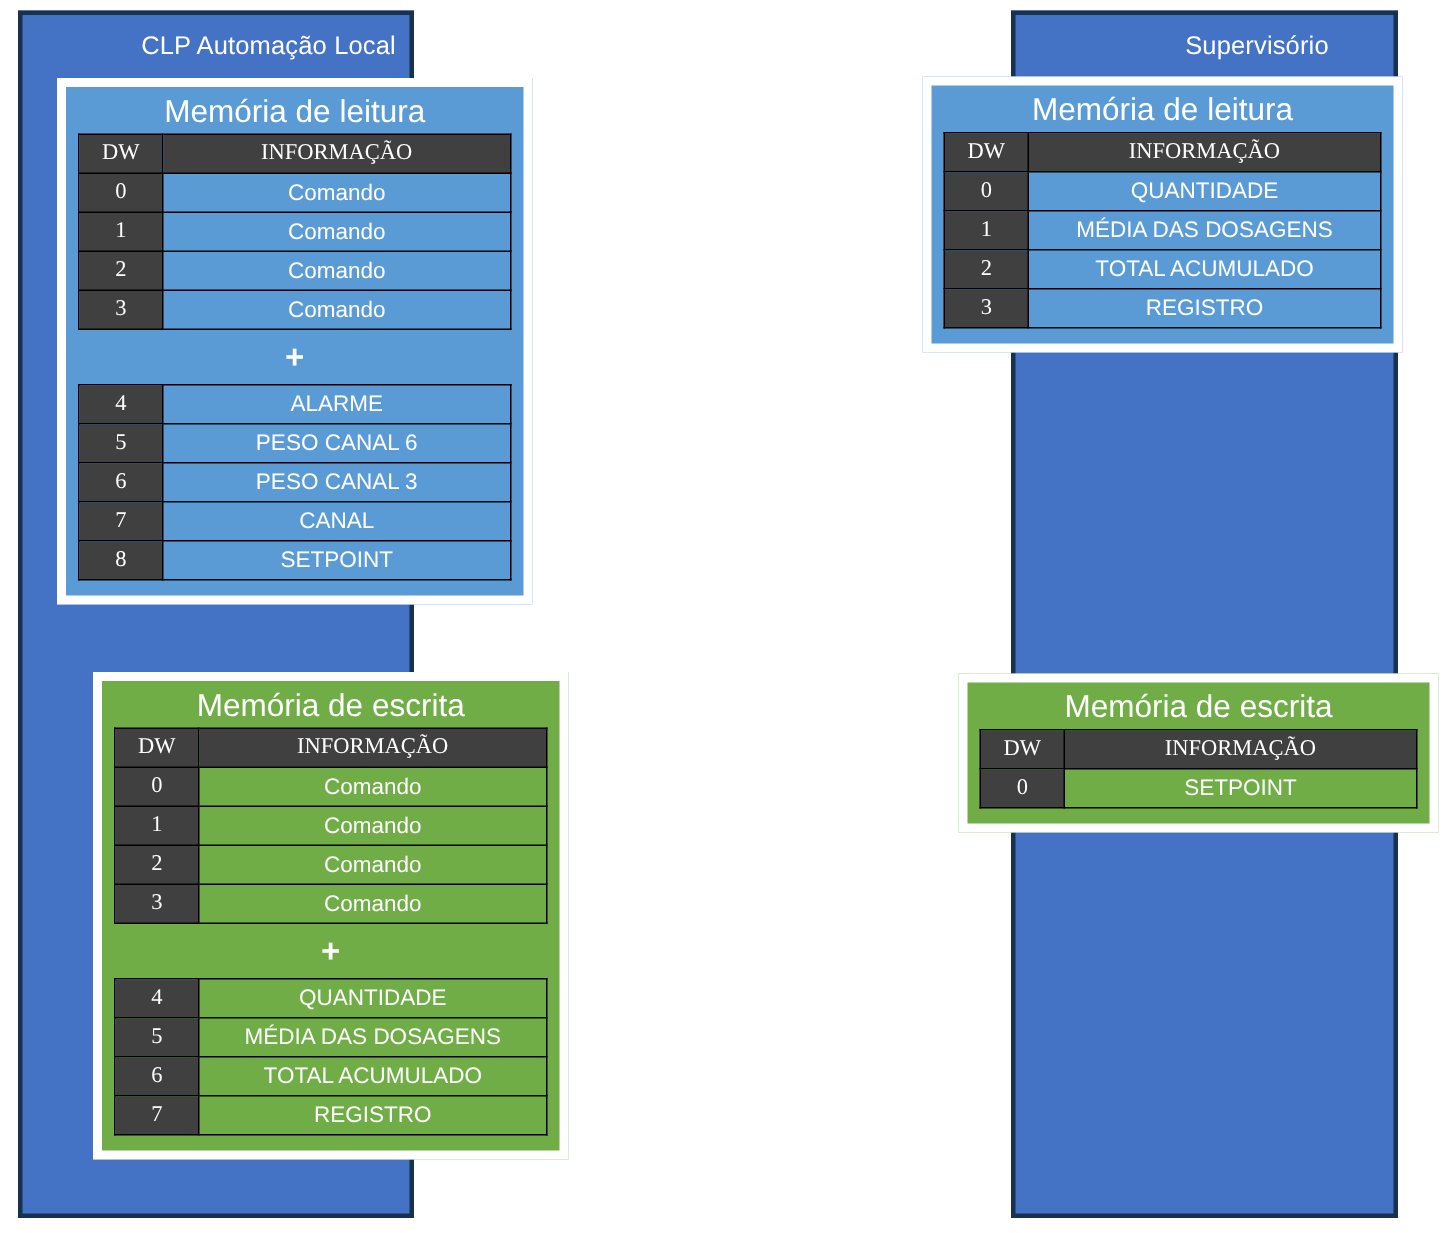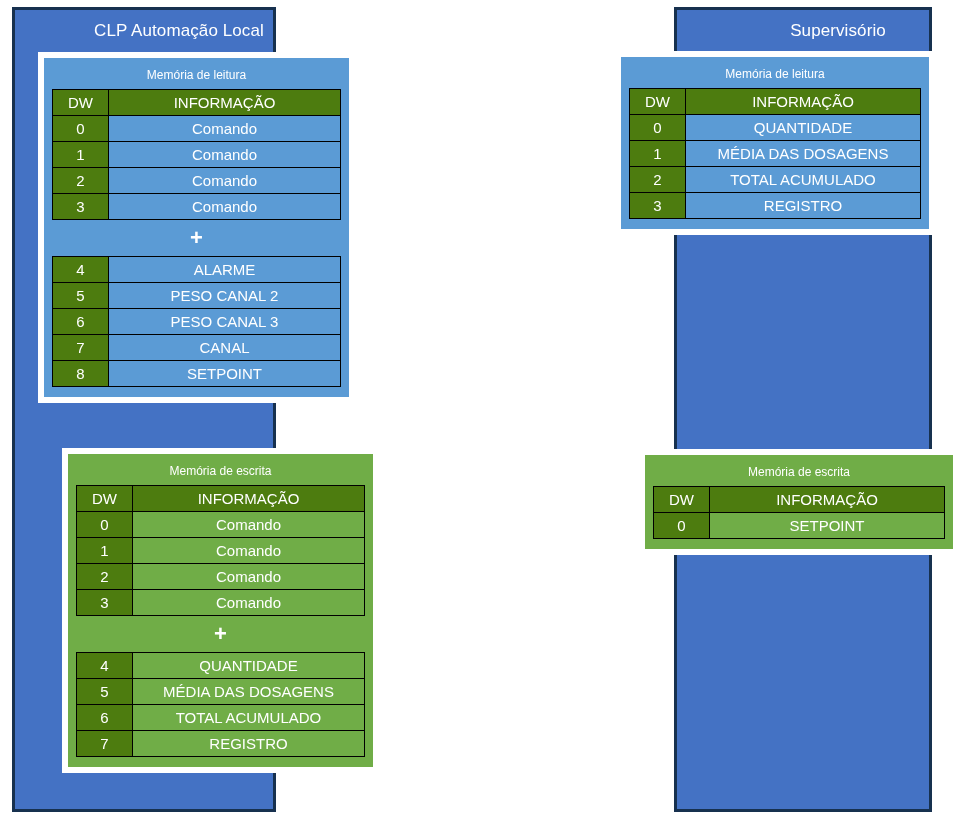--- a/index.html
+++ b/index.html
@@ -51,21 +51,21 @@
   .mem-card.write { background: #70ad47; margin-left: 24px; }
 
   #card-clp-read  { left: 38px;  top: 52px;  width: 317px; }
   #card-clp-write { left: 38px;  top: 448px; width: 317px; }
   #card-sup-read  { left: 615px; top: 51px;  width: 320px; }
   #card-sup-write { left: 615px; top: 449px; width: 320px; }
 
   .card-title {
     text-align: center;
     color: #ffffff;
-    font-size: 12px;
+    font-size: 21px;
     line-height: 22px;
     padding-bottom: 3px;
   }
 
   
   table.mem-table {
     border-collapse: collapse;
     width: 100%;
     table-layout: fixed;
   }
@@ -80,21 +80,22 @@
     font-weight: normal;
     line-height: 25px;
     overflow: hidden;
     white-space: nowrap;
   }
   table.mem-table col.dw-col { width: 56px; }
 
   
   table.mem-table th,
   table.mem-table td.dw-cell {
-    background: #4d7c0f;
+    background: #404040;
+    font-family: Liberation Serif, serif;
   }
   
   .read  table.mem-table td.info-cell { background: #5b9bd5; }
   .write table.mem-table td.info-cell { background: #70ad47; }
 
   .plus-row {
     text-align: center;
     color: #ffffff;
     font-size: 22px;
     font-weight: bold;
@@ -152,21 +153,21 @@
         <col class="dw-col">
         <col>
       </colgroup>
     <tbody>
       <tr>
         <td class="dw-cell">4</td>
         <td class="info-cell">ALARME</td>
       </tr>
       <tr>
         <td class="dw-cell">5</td>
-        <td class="info-cell">PESO CANAL 2</td>
+        <td class="info-cell">PESO CANAL 6</td>
       </tr>
       <tr>
         <td class="dw-cell">6</td>
         <td class="info-cell">PESO CANAL 3</td>
       </tr>
       <tr>
         <td class="dw-cell">7</td>
         <td class="info-cell">CANAL</td>
       </tr>
       <tr>

